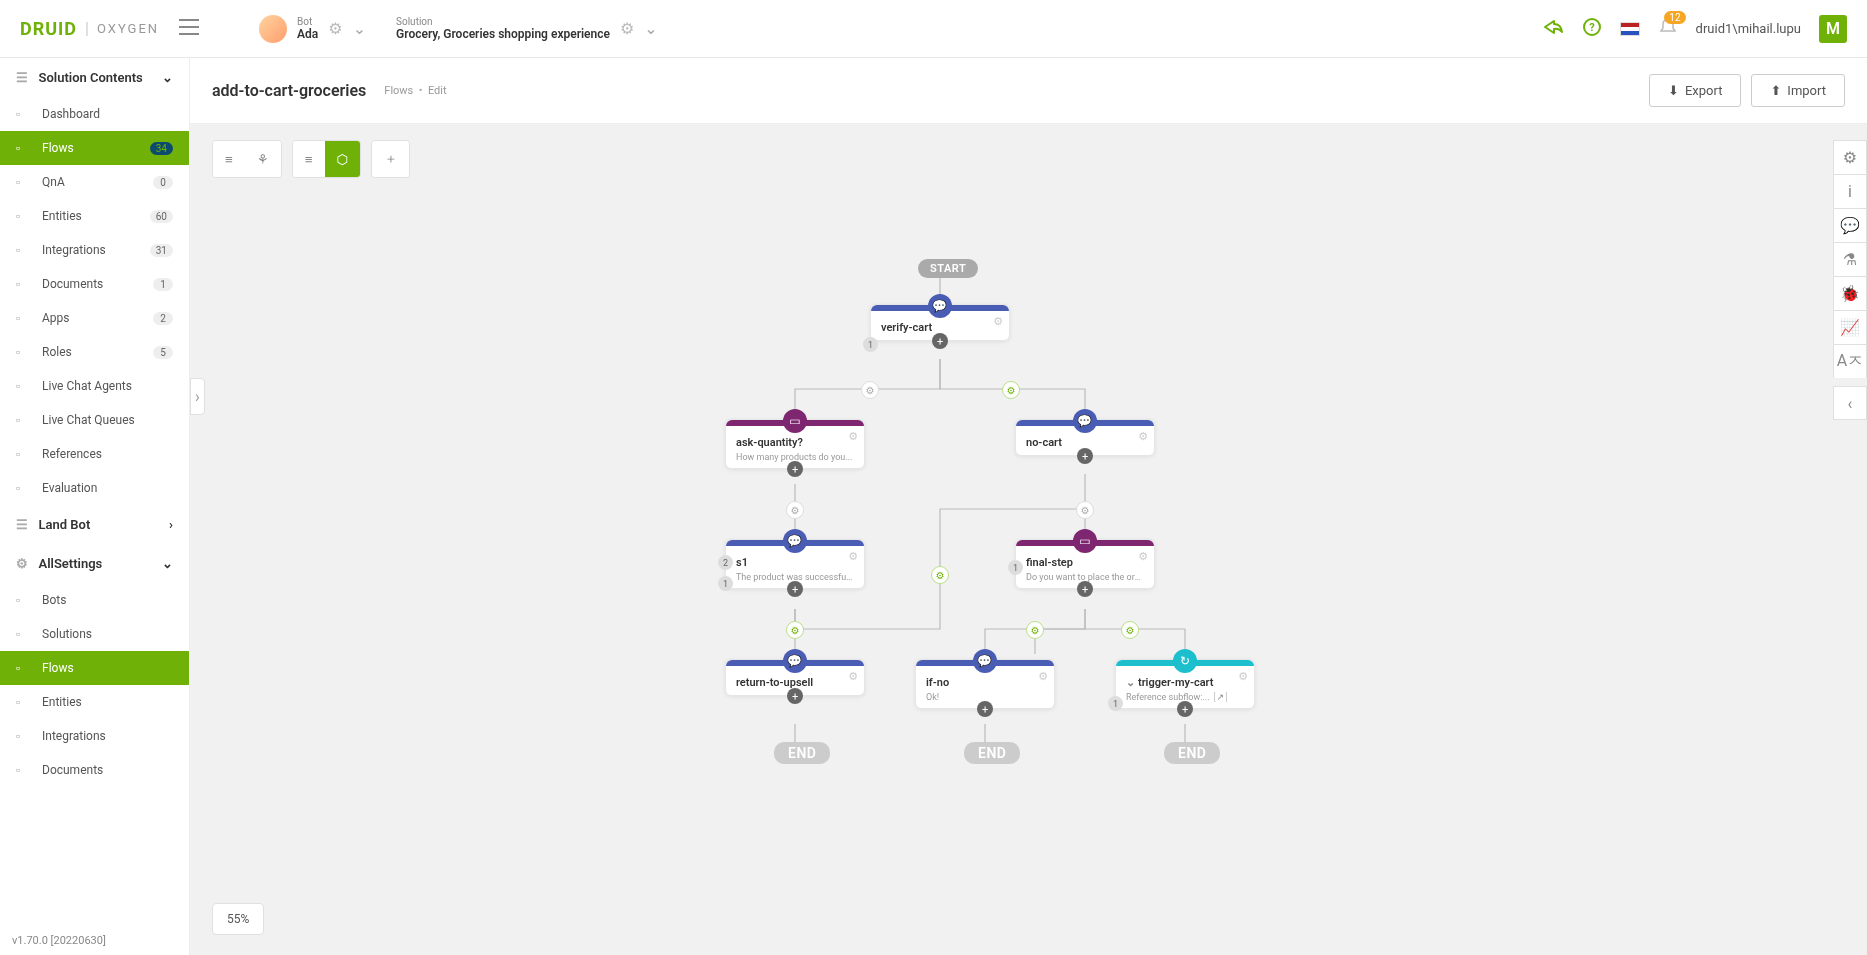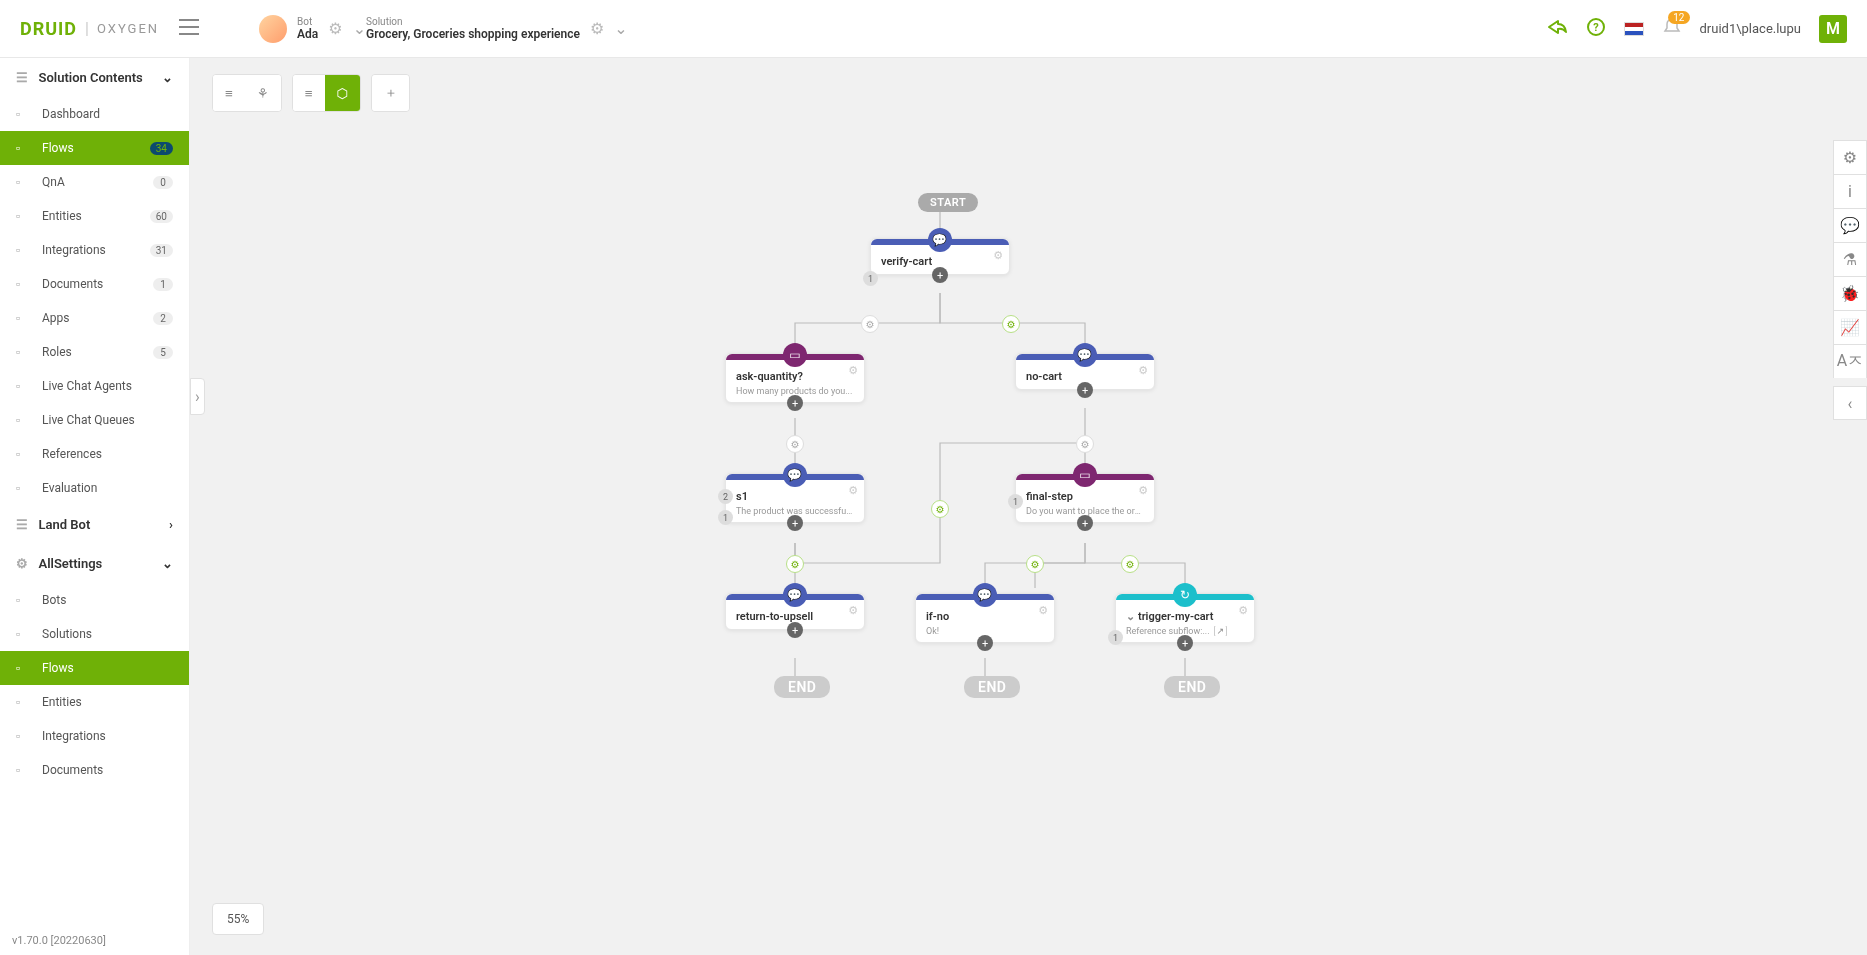--- a/index.html
+++ b/index.html
@@ -3,21 +3,21 @@
 <meta charset="utf-8">
 <style>
 *{box-sizing:border-box;margin:0;padding:0;font-family:-apple-system,BlinkMacSystemFont,"Segoe UI",Roboto,sans-serif}
 body{background:#f1f1f1;overflow:hidden}
 .top-header{height:58px;background:#fff;display:flex;align-items:center;padding:0 20px;border-bottom:1px solid #e8e8e8}
 .logo{display:flex;align-items:center;gap:8px}
 .logo-druid{font-size:18px;font-weight:700;color:#6fb107;letter-spacing:1px}
 .logo-divider{color:#ccc;font-size:16px}
 .logo-oxygen{font-size:13px;color:#999;letter-spacing:2px}
 .hamburger{margin-left:20px;cursor:pointer;color:#666}
-.bot-section{display:flex;align-items:center;margin-left:60px;}
+.bot-section{display:flex;align-items:center;margin-left:60px;gap:30px}
 .bot-item{display:flex;align-items:center;gap:10px}
 .bot-avatar{width:28px;height:28px;border-radius:50%;background:linear-gradient(135deg,#ffd4a0,#ff9d6c)}
 .bot-label{font-size:10px;color:#888}
 .bot-name{font-size:12px;color:#333;font-weight:600}
 .bot-caret{color:#aaa;cursor:pointer}
 .gear-small{color:#bbb;cursor:pointer}
 .header-right{margin-left:auto;display:flex;align-items:center;gap:18px}
 .hr-icon{cursor:pointer;color:#6fb107}
 .flag{width:20px;height:14px;background:linear-gradient(#b22,#b22 33%,#fff 33%,#fff 66%,#2a52be 66%);border:1px solid #ddd;cursor:pointer}
 .notif{position:relative;cursor:pointer;color:#aaa}
@@ -119,21 +119,21 @@
           <circle cx="10" cy="10" r="8" fill="none" stroke="#6fb107" stroke-width="2"></circle>
           <text x="10" y="14" text-anchor="middle" font-size="11" fill="#6fb107" font-weight="bold">?</text>
         </svg></span>
     <div class="flag"></div>
     <div class="notif">
       <svg width="20" height="20" viewBox="0 0 20 20">
           <path d="M10 2a5 5 0 0 0-5 5v4l-2 3h14l-2-3V7a5 5 0 0 0-5-5z" fill="none" stroke="#bbb" stroke-width="1.5"></path>
         </svg>
       <span class="notif-badge">12</span>
     </div>
-    <span class="username">druid1\place.lupu</span>
+    <span class="username">druid1\mihail.lupu</span>
     <div class="user-av">M</div>
   </div>
 </div>
 
 <div class="layout">
 
   <div class="sidebar">
     <div class="sb-section">
       <span class="sb-icon">☰</span>&nbsp;&nbsp;
       <span>Solution Contents</span>
@@ -229,20 +229,36 @@
         </div>
         <div class="sb-item">
           <span class="sb-icon">▫</span>
           <span>Documents</span>
         </div>
       </div>
     <div class="version">v1.70.0 [20220630]</div>
   </div>
 
   <div class="main">
+    <div class="page-header">
+      <span class="page-title">add-to-cart-groceries</span>
+      <span class="breadcrumb">
+        <span>Flows</span> &nbsp;•&nbsp; <span>Edit</span>
+      </span>
+      <div class="ph-actions">
+        <button class="btn">
+            <span>⬇</span>
+            <span>Export</span>
+          </button>
+        <button class="btn">
+            <span>⬆</span>
+            <span>Import</span>
+          </button>
+      </div>
+    </div>
 
     <div class="toolbar">
       <div class="tb-group">
         <button class="tb-btn">≡</button>
         <button class="tb-btn">⚘</button>
       </div>
       <div class="tb-group">
         <button class="tb-btn">≡</button>
         <button class="tb-btn active">⬡</button>
       </div>

